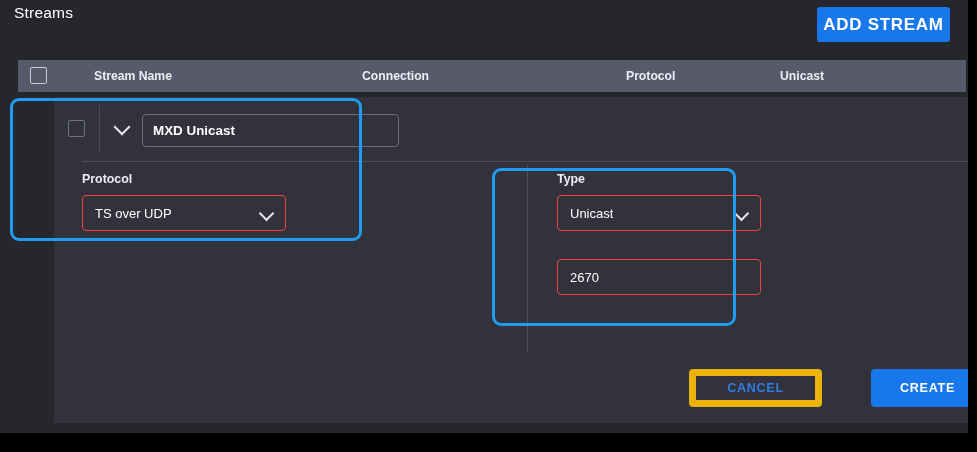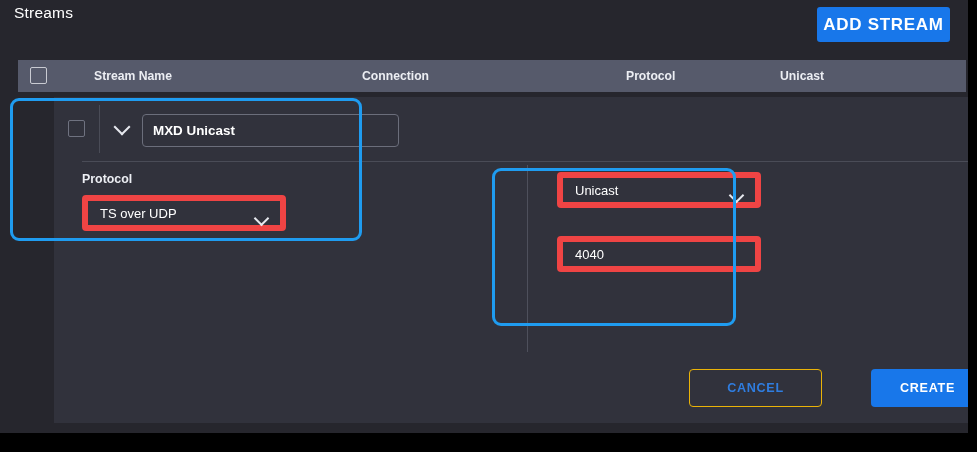--- a/index.html
+++ b/index.html
@@ -180,21 +180,21 @@
     font-size: 12.4px;
     font-weight: bold;
     color: #eceef3;
     margin-bottom: 9px;
   }
   .select-box,
   .text-box {
     position: relative;
     width: 204px; height: 36px;
     background: #31323c;
-    border: 6px solid #ef4444;
+    border: 1px solid #ef4444;
     border-radius: 4px;
     box-sizing: border-box;
     display: flex;
     align-items: center;
     cursor: pointer;
   }
   .select-box .val,
   .text-box .val {
     font-size: 13px;
     color: #ffffff;
@@ -225,21 +225,21 @@
   .footer {
     position: absolute;
     left: 0; bottom: 0;
     width: 948px; height: 70px;
   }
   .cancel-btn {
     position: absolute;
     right: 180px; top: 16px;
     width: 133px; height: 38px;
     background: transparent;
-    border: 1px solid #eab308;
+    border: 7px solid #eab308;
     border-radius: 4px;
     color: #2f7de0;
     font-family: "Liberation Sans", sans-serif;
     font-size: 12.6px;
     font-weight: bold;
     letter-spacing: .7px;
     cursor: pointer;
     padding: 0;
   }
   .create-btn {
@@ -292,27 +292,28 @@
 
     <div class="form-left">
       <div class="field-label">Protocol</div>
       <div class="select-box">
         <span class="val">TS over UDP</span>
         <i class="caret"></i>
       </div>
     </div>
 
     <div class="form-right">
+      <div class="field-label">Type</div>
       <div class="select-box">
         <span class="val">Unicast</span>
         <i class="caret"></i>
       </div>
       <div class="gap"></div>
       <div class="text-box">
-        <span class="val">4040</span>
+        <span class="val">2670</span>
       </div>
     </div>
 
     <div class="footer">
       <button class="cancel-btn">CANCEL</button>
       <button class="create-btn">CREATE</button>
     </div>
 
   </div>
 

